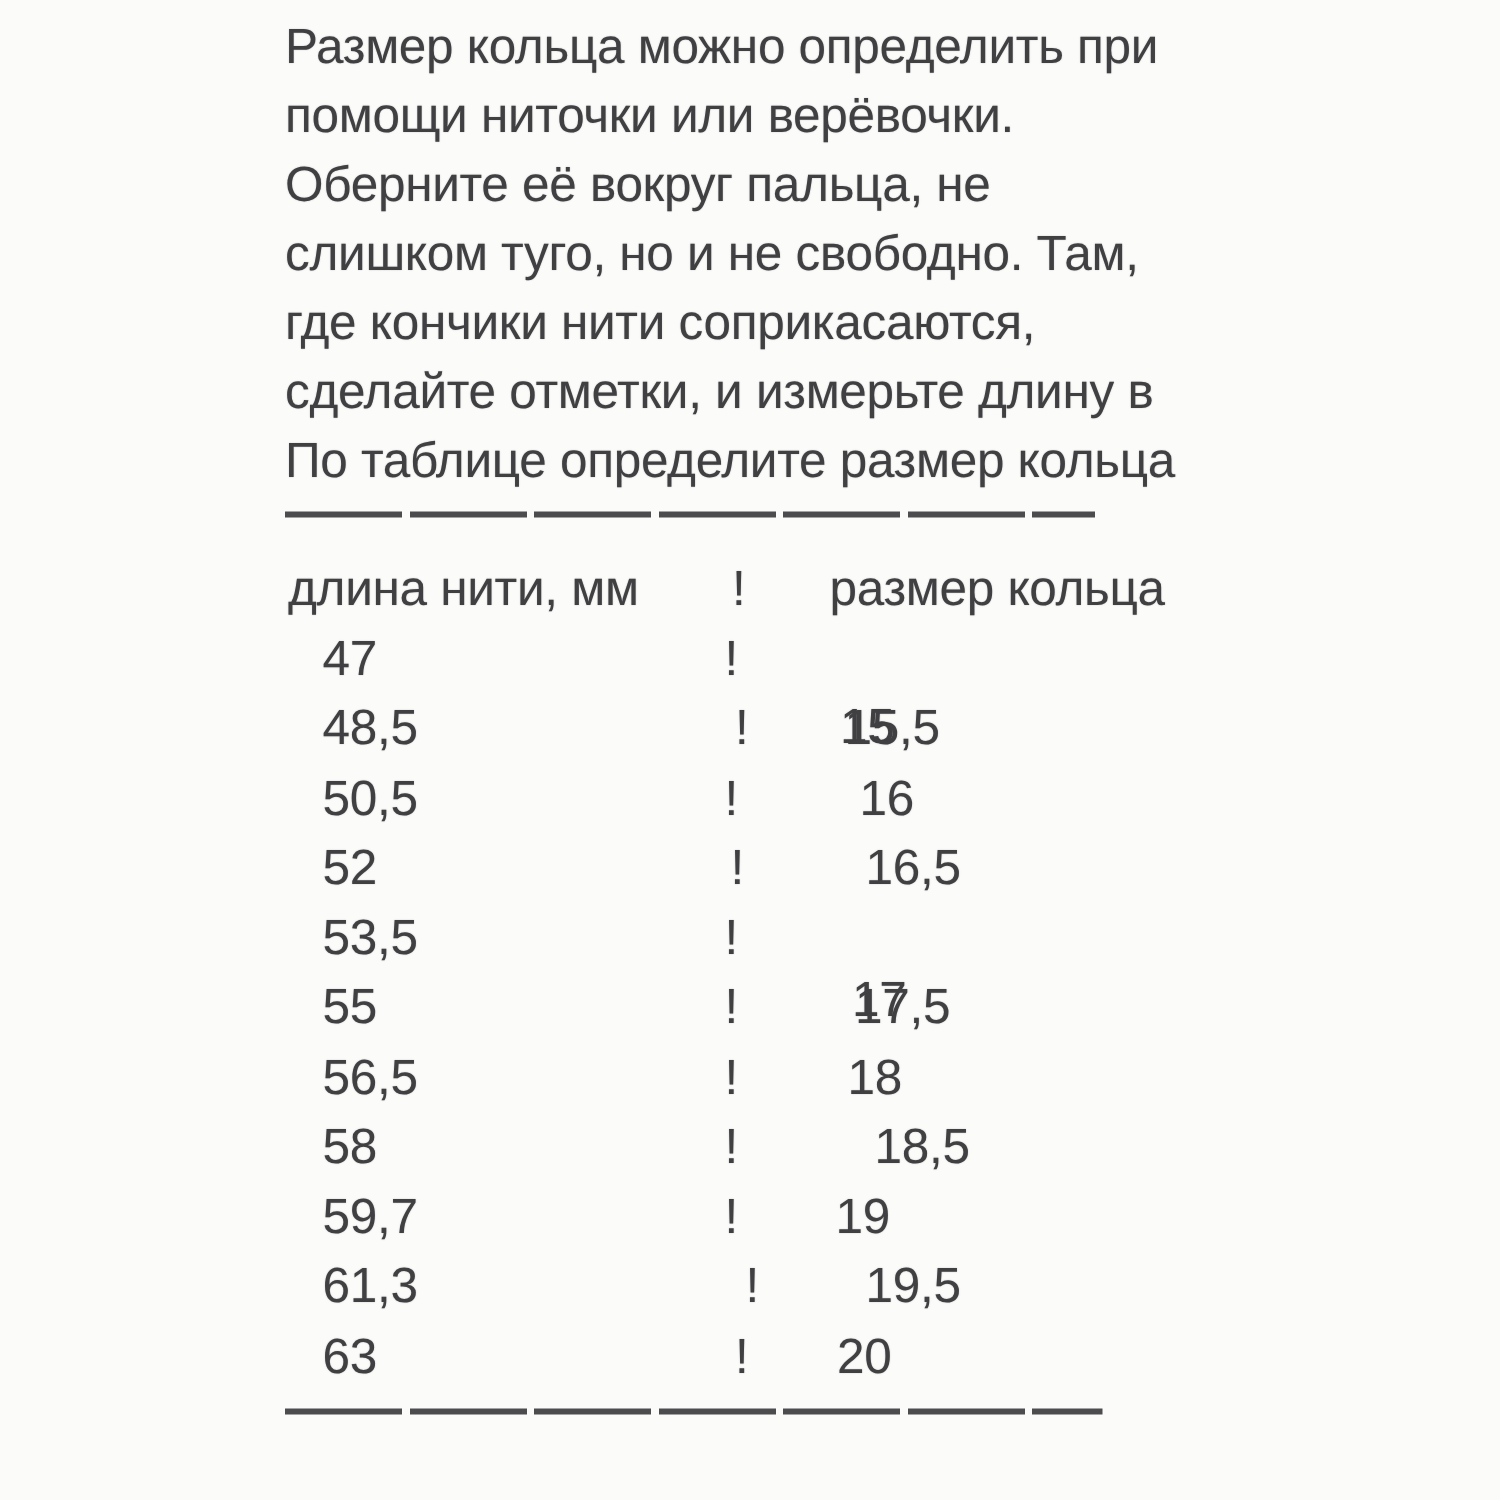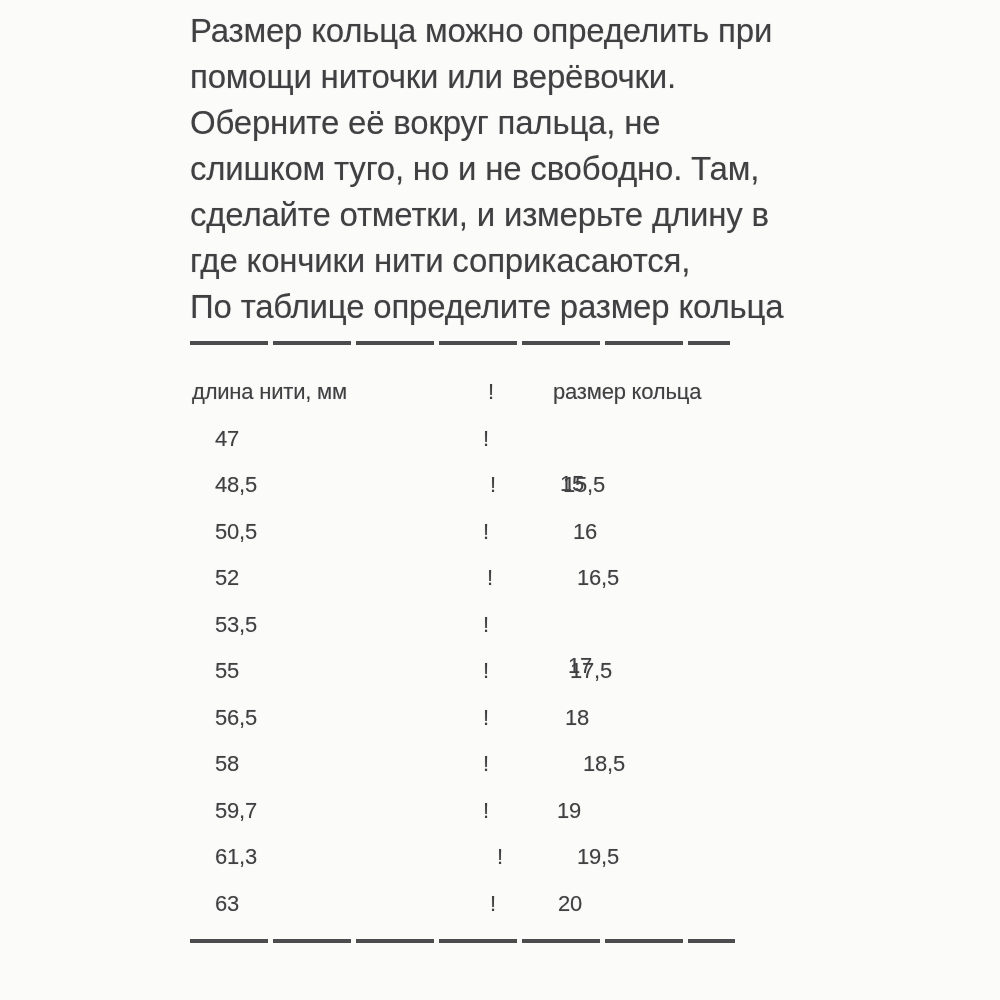--- a/index.html
+++ b/index.html
@@ -28,21 +28,21 @@
     text-shadow:0 0 1px rgba(64,64,67,0.35);
   }
   .divider{
     width:540px;height:4px;
     background:repeating-linear-gradient(90deg,var(--line) 0 78px,transparent 78px 83px);
   }
   .divider.top{margin-top:11px;}
   .divider.bottom{margin-top:12px;width:545px;}
   .ring-table{
     margin-top:24px;
-    font-size:22px;
+    font-size:33px;
     letter-spacing:-0.2px;
     text-shadow:0 0 1px rgba(64,64,67,0.35);
   }
   .t-row{
     position:relative;
     height:46.5px;
     line-height:46.5px;
     white-space:nowrap;
   }
   .t-row span{position:absolute;top:0;}
@@ -70,22 +70,22 @@
 </head>
 <body>
 
 <div class="page">
 
   <div class="para">
       <div class="line">Размер кольца можно определить при</div>
       <div class="line">помощи ниточки или верёвочки.</div>
       <div class="line">Оберните её вокруг пальца, не</div>
       <div class="line">слишком туго, но и не свободно. Там,</div>
+      <div class="line">где кончики нити соприкасаются,</div>
       <div class="line">сделайте отметки, и измерьте длину в</div>
-      <div class="line">где кончики нити соприкасаются,</div>
       <div class="line">По таблице определите размер кольца</div>
     </div>
 
   <div class="divider top"></div>
 
   <div class="ring-table">
     <div class="t-row t-head">
       <span class="c1">длина нити, мм</span>
       <span class="sep">!</span>
       <span class="c2">размер кольца</span>

